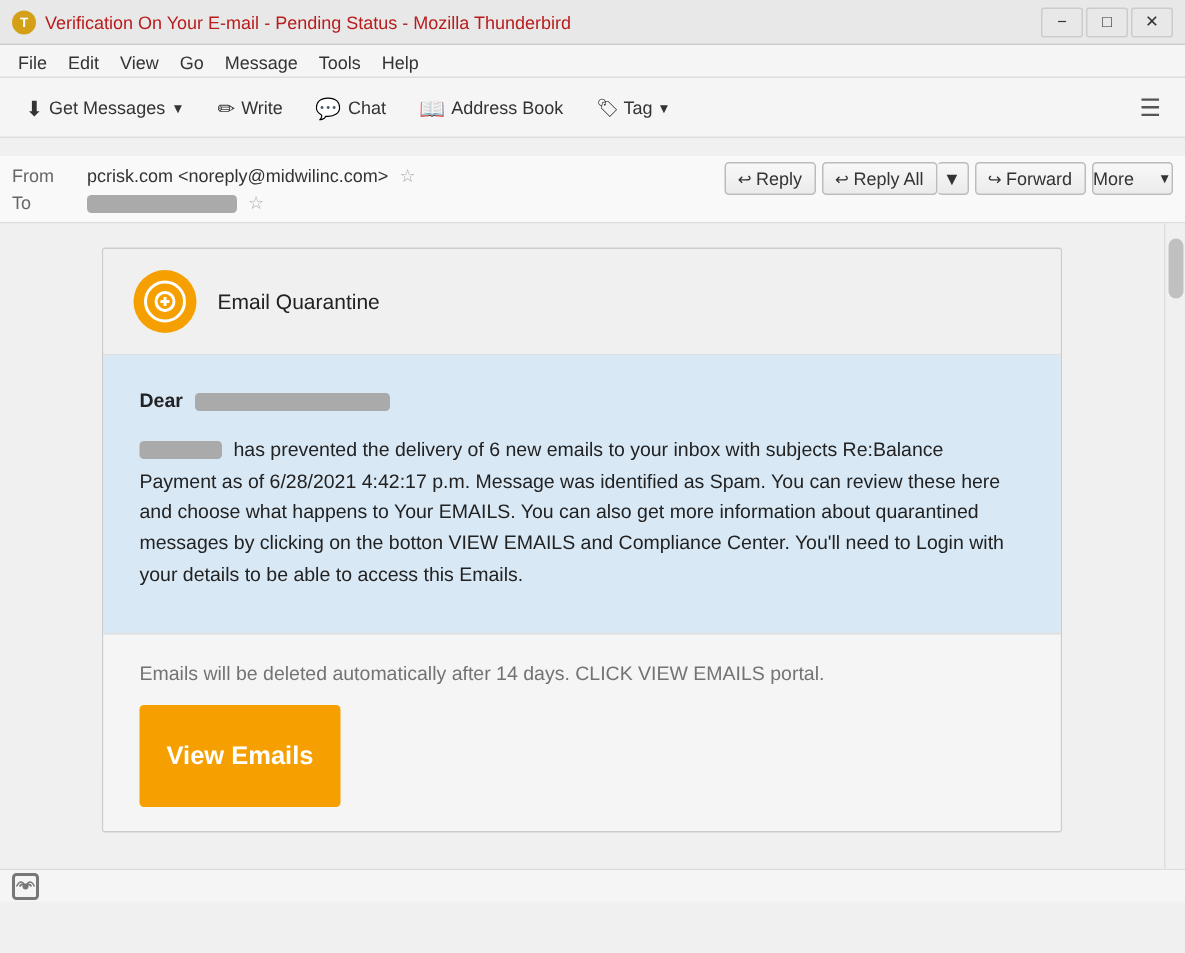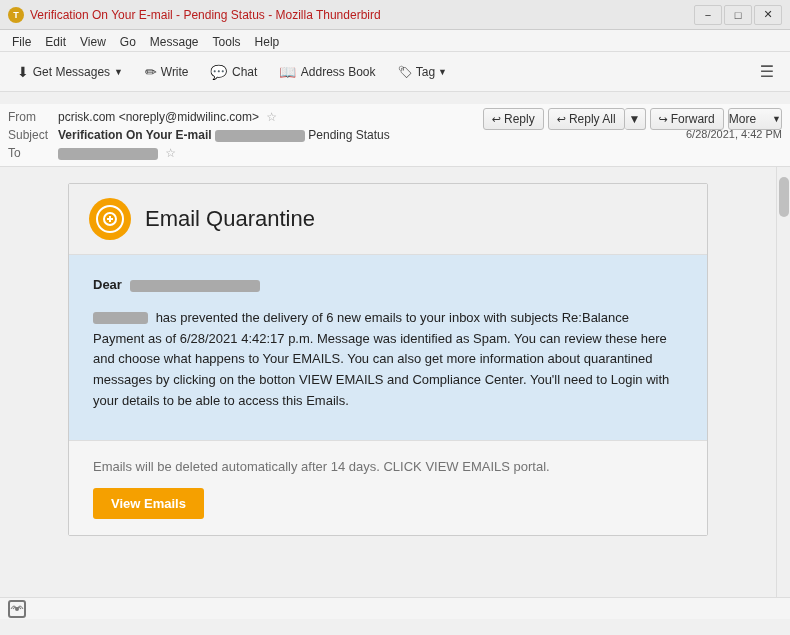--- a/index.html
+++ b/index.html
@@ -206,21 +206,21 @@
       flex-shrink: 0;
     }
     .quarantine-icon-inner {
       width: 28px; height: 28px;
       border: 2.5px solid white;
       border-radius: 50%;
       display: flex; align-items: center; justify-content: center;
       font-size: 13px; color: white; font-weight: bold;
     }
     .quarantine-title {
-      font-size: 22px;
+      font-size: 14px;
       font-weight: normal;
       color: #222;
     }
 
     
     .email-body {
       background: #d8e8f5;
       padding: 20px 24px;
     }
     .email-body p {
@@ -243,22 +243,22 @@
     .email-footer p {
       font-size: 13px;
       color: #737373;
       margin-bottom: 12px;
       line-height: 1.5;
     }
     .view-emails-btn {
       display: inline-block;
       background: #f5a000;
       color: white;
-      padding: 8px 18px;
-      font-size: 13px;
+      padding: 24px 18px;
+      font-size: 17px;
       font-weight: bold;
       border: none;
       border-radius: 3px;
       cursor: pointer;
     }
 
     
     .status-bar {
       height: 22px;
       background: #f5f5f5;
@@ -345,29 +345,20 @@
 
 <div class="email-header" style="position: relative; margin-top: 12px;">
   <div class="email-header-top">
     <div style="flex:1;">
       <div class="email-header-row">
         <span class="email-header-label">From</span>
         <span class="email-header-value">
           <span>pcrisk.com &lt;noreply@midwilinc.com&gt;</span>
           <span class="star-icon">☆</span>
         </span>
-      </div>
-      <div class="email-header-row" style="align-items:flex-start;">
-        <span class="email-header-label">Subject</span>
-        <span class="email-header-value">
-          <strong>Verification On Your E-mail</strong>
-          <span class="blurred-text" style="width:90px;">&nbsp;&nbsp;&nbsp;&nbsp;&nbsp;&nbsp;&nbsp;&nbsp;&nbsp;&nbsp;</span>
-          <span>Pending Status</span>
-        </span>
-        <span class="email-date">6/28/2021, 4:42 PM</span>
       </div>
       <div class="email-header-row">
         <span class="email-header-label">To</span>
         <span class="email-header-value">
           <span class="blurred-text" style="width:100px;">&nbsp;&nbsp;&nbsp;&nbsp;&nbsp;&nbsp;&nbsp;&nbsp;&nbsp;&nbsp;</span>
           <span class="star-icon">☆</span>
         </span>
       </div>
     </div>
   </div>

